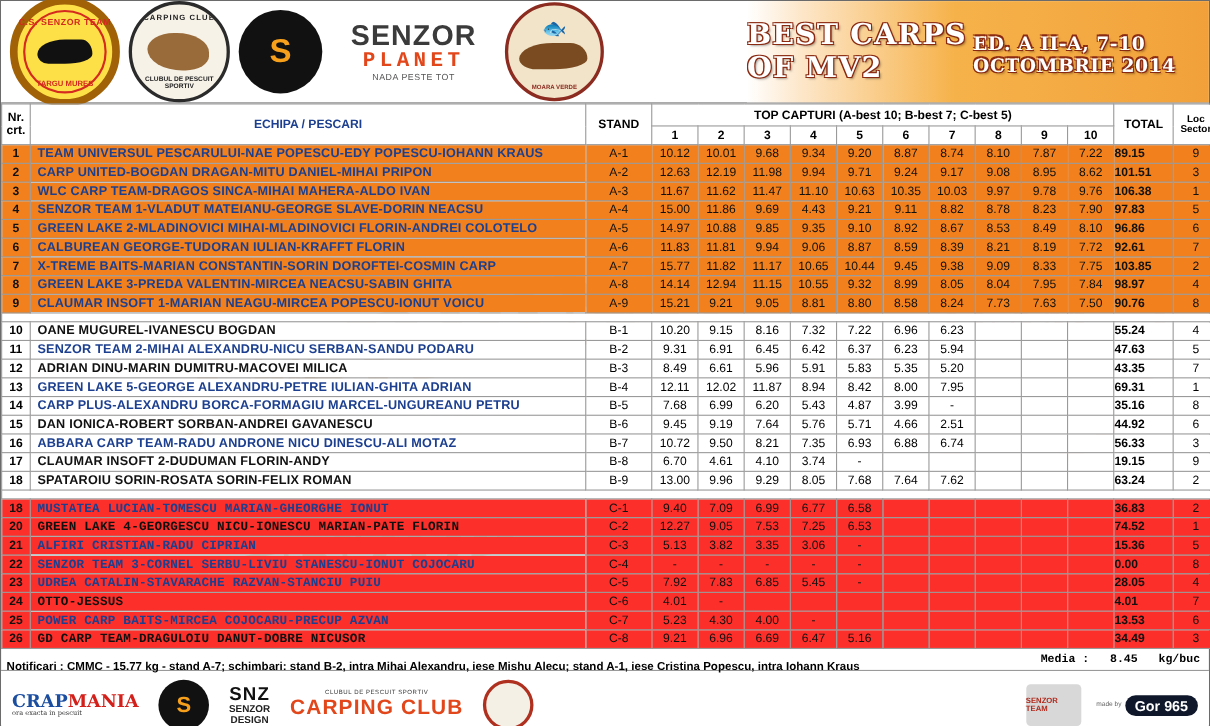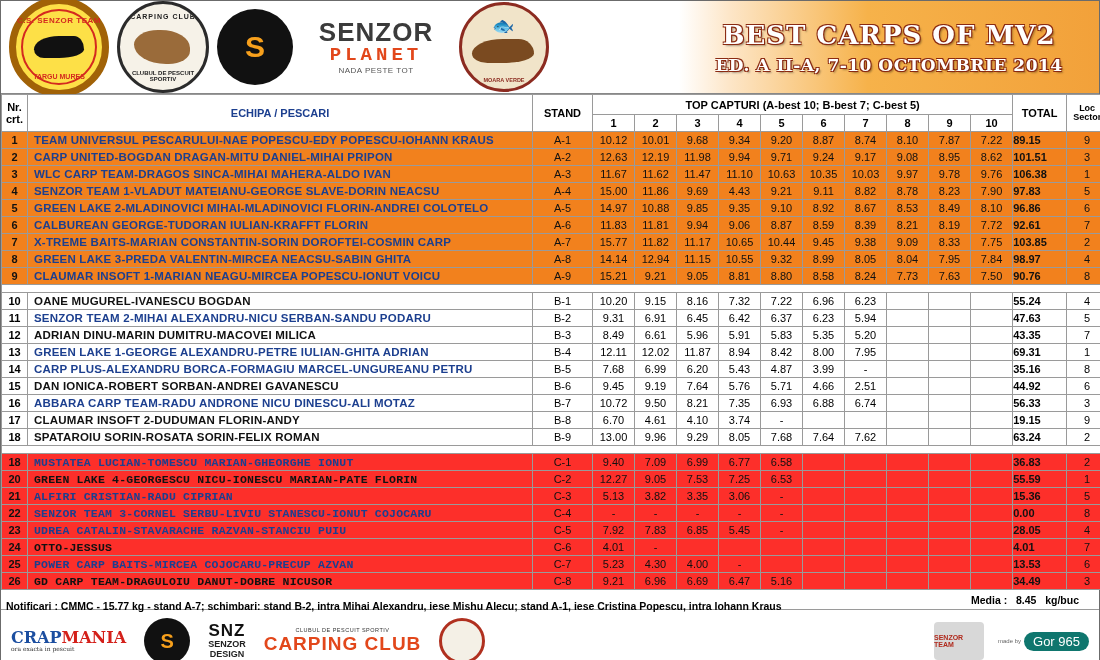--- a/index.html
+++ b/index.html
@@ -38,21 +38,21 @@
   .logo4 .s2{font-size:19px;font-weight:bold;color:#e2471b;letter-spacing:4px;line-height:1.1;font-family:Liberation Mono, monospace;}
   .logo4 .s3{font-size:8px;color:#555;letter-spacing:.5px;}
 
   .logo5{width:84px;height:84px;border-radius:50%;background:#f1e4c9;border:3px solid #8c2b20;position:relative;overflow:hidden;}
   .logo5 .cres{position:absolute;top:10px;left:0;right:0;text-align:center;color:#b0301f;font-size:18px;font-weight:bold;}
   .logo5 .carp{position:absolute;top:34px;left:10px;width:62px;height:24px;background:#7a4a20;border-radius:50% 25% 50% 25%/60% 60% 40% 40%;}
   .logo5 .t2{position:absolute;bottom:6px;left:0;right:0;text-align:center;font-size:5.5px;font-weight:bold;color:#8c2b20;line-height:1.1;}
 
   .title-block{position:absolute;right:0;top:0;width:420px;height:92px;
      background:linear-gradient(90deg,#ffffff 0%,#fde6c8 12%,#f6b24a 45%,#f2a13a 100%);
-     display:flex;flex-direction:column;align-items:center;justify-content:center;}
+     display:flex;align-items:center;justify-content:center;}
   .title-main{font-family:"DejaVu Serif", serif;font-weight:bold;font-size:26px;color:#ffffff;letter-spacing:1px;
      text-shadow:-1px -1px 0 #8a2a12, 1px -1px 0 #8a2a12, -1px 1px 0 #8a2a12, 1px 1px 0 #8a2a12, 2px 2px 2px rgba(0,0,0,.35);}
   .title-sub{font-family:"DejaVu Serif", serif;font-weight:bold;font-size:17px;color:#ffffff;margin-top:5px;letter-spacing:.5px;
      text-shadow:-1px -1px 0 #8a2a12, 1px -1px 0 #8a2a12, -1px 1px 0 #8a2a12, 1px 1px 0 #8a2a12, 2px 2px 2px rgba(0,0,0,.35);}
 
   
   .wm{position:absolute;pointer-events:none;font-family:"DejaVu Serif",serif;font-weight:bold;color:rgba(215,170,120,.30);z-index:0;}
   .wm1{top:250px;left:170px;font-size:92px;transform:rotate(-12deg);}
   .wm2{top:330px;left:155px;font-size:56px;transform:rotate(-12deg);}
   .wm3{top:470px;left:175px;font-size:62px;transform:rotate(-12deg);color:rgba(215,170,120,.33);}
@@ -88,41 +88,41 @@
   tr.red td.team{color:#1c3f8f;font-family:Liberation Mono, monospace;}
   tr.red td.team.dark{color:#111;}
   tr.spacer td{height:7px;background:#ffffff;border-left:1px solid #9a9a9a;border-right:1px solid #9a9a9a;border-top:1px solid #9a9a9a;border-bottom:1px solid #9a9a9a;}
 
   .hdr-top{height:20px;}
   .hdr-sub{height:17px;}
 
   
   .notes{height:19px;display:flex;align-items:center;font-size:10.5px;font-weight:bold;border-bottom:1px solid #9a9a9a;}
   .notes .left{padding-left:5px;flex:1;white-space:nowrap;margin-top:12px;}
-  .notes .right{padding-right:20px;}
+  .notes .right{padding-right:8px;font-family:Liberation Mono, monospace;}
 
   
   .footer{height:62px;display:flex;align-items:center;justify-content:space-between;padding:0 10px;background:#fff;}
   .fl{display:flex;align-items:center;gap:18px;}
   .f-crap{font-family:"DejaVu Serif",serif;font-weight:bold;font-size:16px;color:#1b4ea0;line-height:1;}
   .f-crap .c2{color:#d4201a;}
   .f-crap .sm{display:block;font-size:6px;color:#333;font-weight:normal;}
   .f-circ{width:46px;height:46px;border-radius:50%;background:#111;display:flex;align-items:center;justify-content:center;color:#f7a01c;font-size:20px;font-weight:bold;}
   .f-snz{font-weight:bold;font-size:9px;color:#222;line-height:1.1;text-align:center;}
   .f-snz .big{display:block;font-size:17px;color:#111;letter-spacing:1px;}
   .f-carping{text-align:center;}
   .f-carping .top{font-size:5.5px;color:#333;letter-spacing:.5px;}
   .f-carping .mid{font-size:19px;font-weight:bold;color:#e2471b;letter-spacing:1px;}
   .f-ball{width:40px;height:40px;border-radius:50%;background:#f4f0e6;border:3px solid #b0301f;}
   .fr{display:flex;align-items:center;gap:14px;}
   .f-team{width:50px;height:38px;background:#d8d8d8;border-radius:4px;position:relative;}
   .f-team .lbl{position:absolute;inset:0;display:flex;align-items:center;justify-content:center;font-size:7px;font-weight:bold;color:#b02a1d;}
   .f-gor{display:flex;align-items:center;gap:3px;}
   .f-gor .made{font-size:6px;color:#666;}
-  .f-gor .pill{background:#0f766e;color:#fff;border-radius:11px;padding:2px 9px;font-weight:normal;font-size:13px;}
+  .f-gor .pill{background:#0f172a;color:#fff;border-radius:11px;padding:2px 9px;font-weight:bold;font-size:13px;}
 </style>
 </head>
 <body>
 
 <div class="page">
 
   <div class="header">
     <div class="logos">
       <div class="logo">
         <div class="logo1">
@@ -415,21 +415,21 @@
             <td class="cap">5.35</td>
             <td class="cap">5.20</td>
             <td class="cap"></td>
             <td class="cap"></td>
             <td class="cap"></td>
             <td class="total">43.35</td>
             <td class="loc">7</td>
           </tr>
           <tr class="white">
             <td class="nr">13</td>
-            <td class="team">GREEN LAKE 1-GEORGE ALEXANDRU-PETRE IULIAN-GHITA ADRIAN</td>
+            <td class="team">GREEN LAKE 5-GEORGE ALEXANDRU-PETRE IULIAN-GHITA ADRIAN</td>
             <td class="stand">B-4</td>
             <td class="cap">12.11</td>
             <td class="cap">12.02</td>
             <td class="cap">11.87</td>
             <td class="cap">8.94</td>
             <td class="cap">8.42</td>
             <td class="cap">8.00</td>
             <td class="cap">7.95</td>
             <td class="cap"></td>
             <td class="cap"></td>
@@ -549,21 +549,21 @@
             <td class="cap">12.27</td>
             <td class="cap">9.05</td>
             <td class="cap">7.53</td>
             <td class="cap">7.25</td>
             <td class="cap">6.53</td>
             <td class="cap"></td>
             <td class="cap"></td>
             <td class="cap"></td>
             <td class="cap"></td>
             <td class="cap"></td>
-            <td class="total">55.59</td>
+            <td class="total">74.52</td>
             <td class="loc">1</td>
           </tr>
           <tr class="red">
             <td class="nr">21</td>
             <td class="team">ALFIRI CRISTIAN-RADU CIPRIAN</td>
             <td class="stand">C-3</td>
             <td class="cap">5.13</td>
             <td class="cap">3.82</td>
             <td class="cap">3.35</td>
             <td class="cap">3.06</td>

